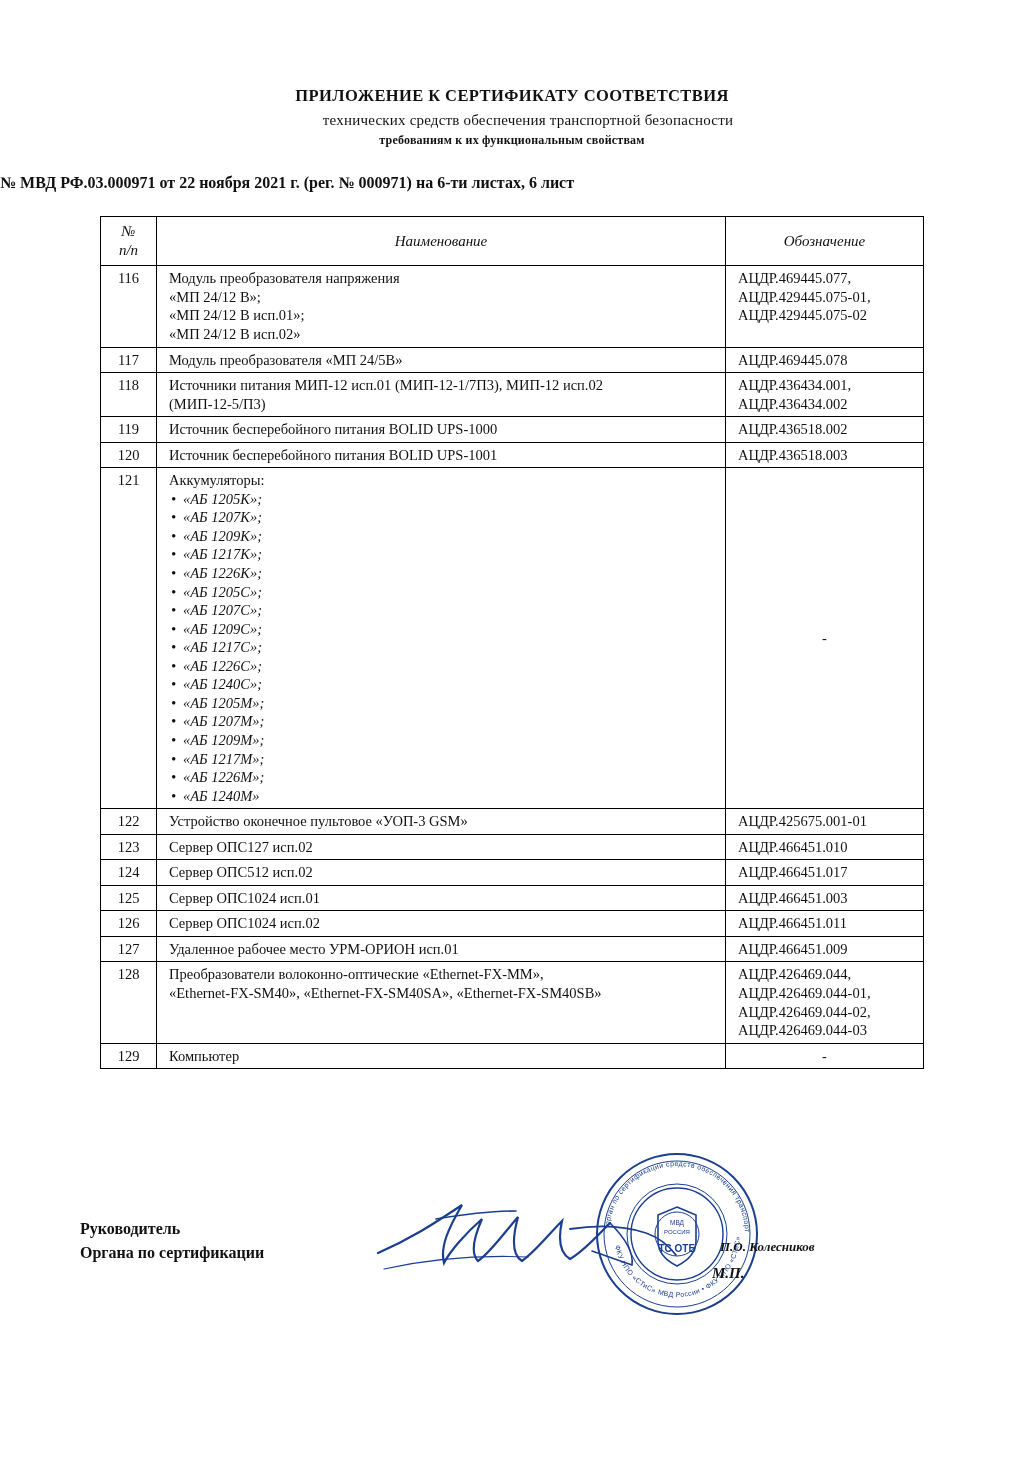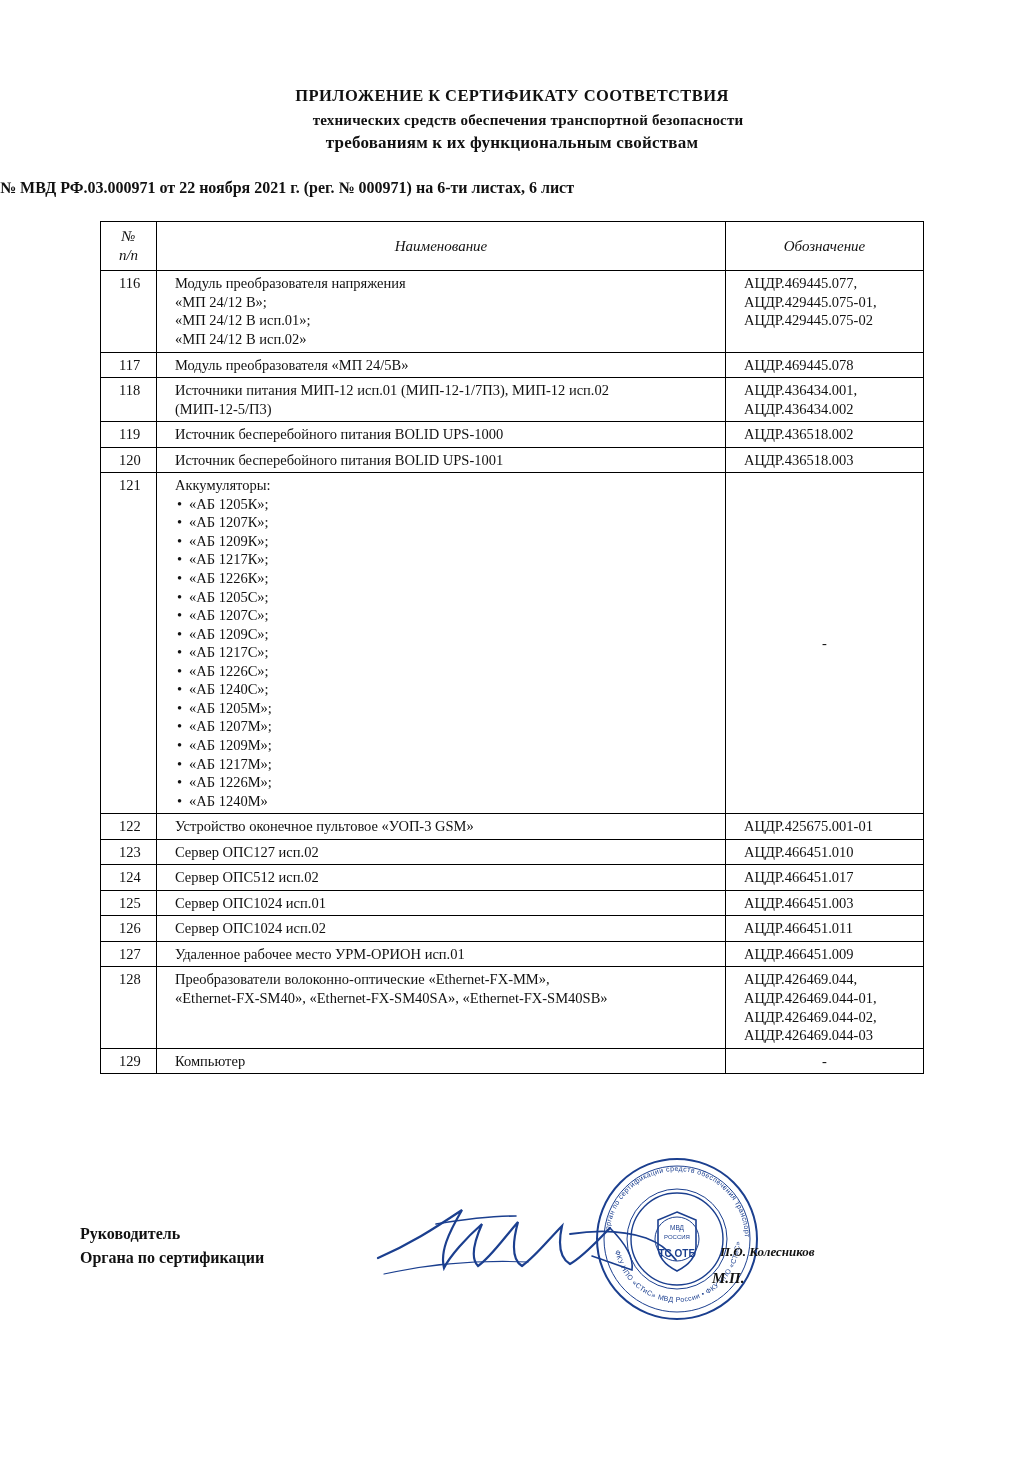--- a/index.html
+++ b/index.html
@@ -25,48 +25,48 @@
   .header {
     text-align: center;
     margin-top: 86px;
   }
   .header .line1 {
     font-weight: bold;
     font-size: 16.5px;
     letter-spacing: 0.4px;
   }
   .header .line2 {
-    font-weight: bold;
+    font-weight: normal;
     font-size: 15px;
     margin-top: 6px;
     letter-spacing: 0.2px;
     margin-left: 32px;
   }
   .header .line3 {
     font-weight: bold;
-    font-size: 17px;
+    font-size: 12px;
     margin-top: 4px;
     letter-spacing: 0.2px;
   }
   .certline {
     text-align: left;
     font-weight: bold;
     font-size: 16px;
     margin-top: 26px;
   }
   table.maintable {
     border-collapse: collapse;
     margin: 24px auto 0 auto;
     width: 824px;
     table-layout: fixed;
   }
   table.maintable td, table.maintable th {
     border: 1px solid #000;
     vertical-align: top;
-    padding: 3px 18px;
+    padding: 3px 12px;
     font-size: 14.5px;
     line-height: 1.28;
   }
   table.maintable th {
     text-align: center;
     font-style: italic;
     font-weight: normal;
     font-size: 15px;
     vertical-align: middle;
     padding: 5px 4px;
@@ -88,20 +88,21 @@
   }
   td.name {
     font-size: 14.5px;
     margin-top: 24px;
   }
   .hdr-num-1 { display: block; font-style: italic; }
   .hdr-num-2 { display: block; font-style: italic; }
   .li {
     padding-left: 14px;
     position: relative;
+    font-style: italic;
   }
   .li:before {
     content: "•";
     position: absolute;
     left: 2px;
     top: 0;
   }
   .desig-line { display: block; }
   .sign-area {
     position: relative;

